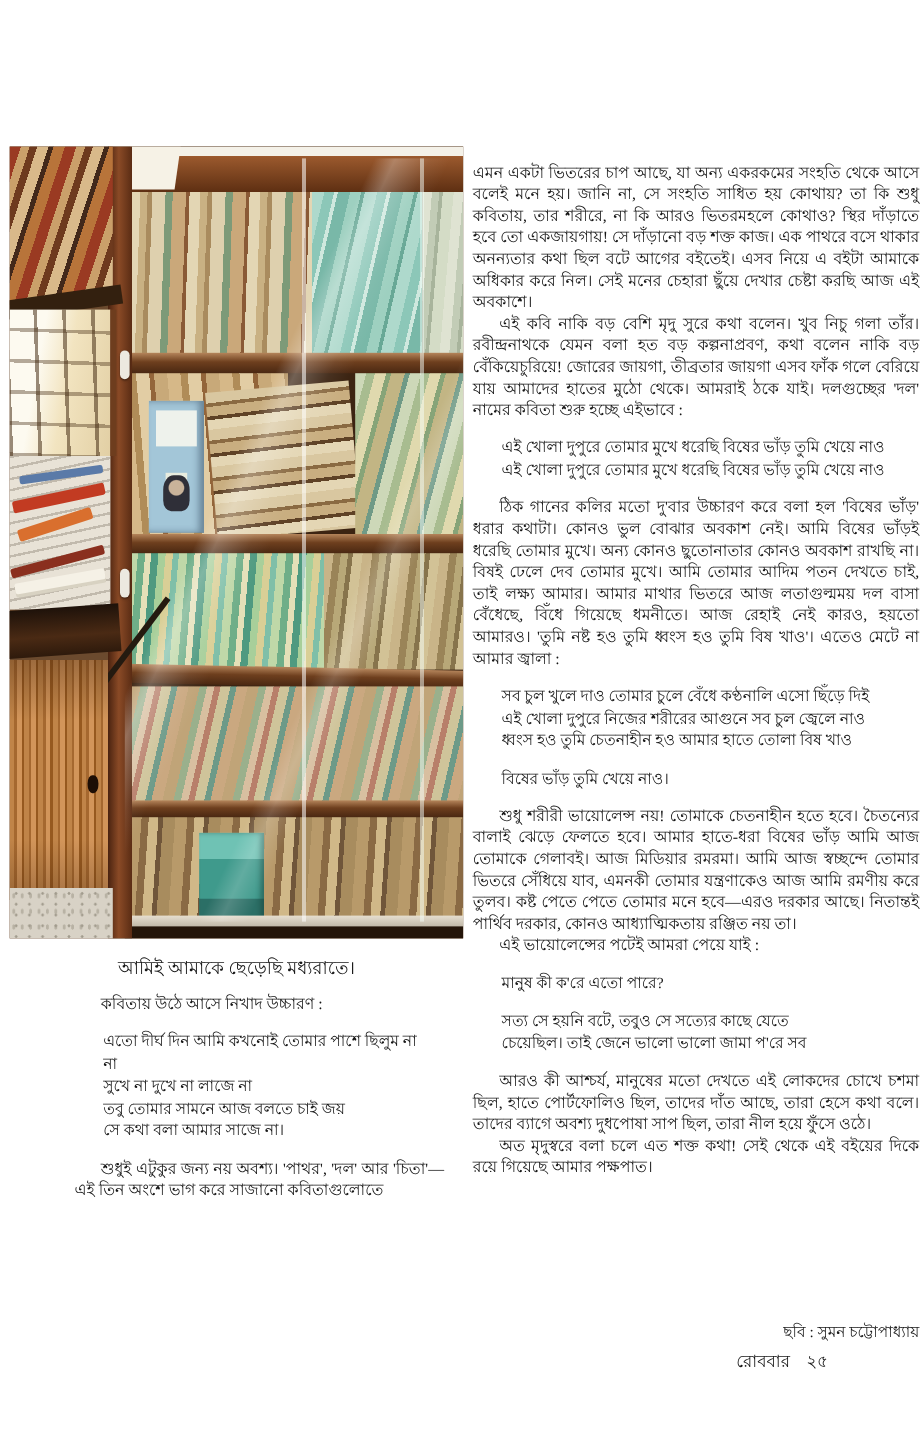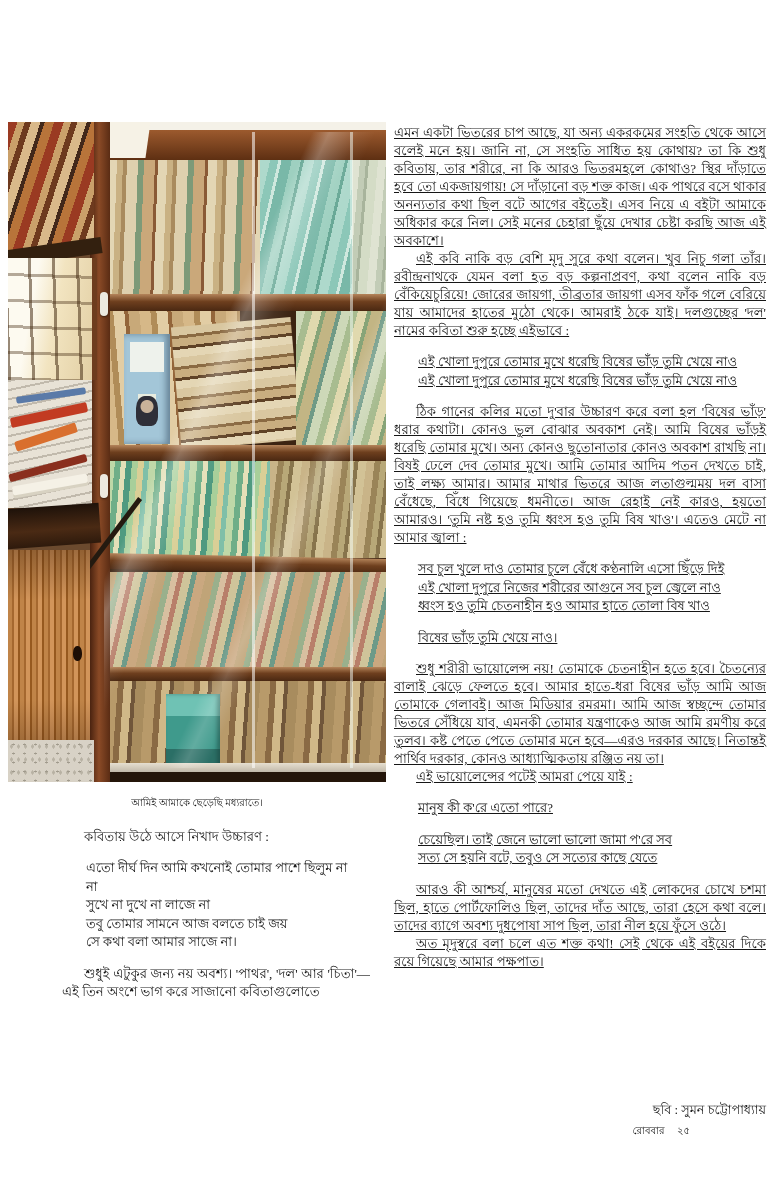--- a/index.html
+++ b/index.html
@@ -80,31 +80,31 @@
   .ldoor{left:0;top:428px;width:82px;height:200px;
     background:
       linear-gradient(180deg,rgba(60,30,10,.35),transparent 25%,transparent 75%,rgba(60,30,10,.3)),
       repeating-linear-gradient(90deg,#c08448 0 4px,#a5682f 4px 6px,#d2955a 6px 10px,#96591f 10px 12px);}
   .keyhole{right:8px;top:96px;width:9px;height:15px;background:#1d0e05;border-radius:45%;}
   .lfloor{left:0;top:618px;width:86px;height:42px;background-color:#d8d2c6;
     background-image:radial-gradient(#a09a8c 1px,transparent 1.4px),radial-gradient(#b8b2a4 1px,transparent 1.4px);
     background-size:11px 9px,7px 13px;}
 
   
-  .caption{position:absolute;left:8px;top:795px;width:378px;text-align:center;font-size:10px;}
+  .caption{position:absolute;left:8px;top:795px;width:378px;text-align:center;font-size:15px;}
   .col{position:absolute;text-align:justify;font-size:13.2px;line-height:18px;}
   .col-left{left:62px;top:828px;width:308px;}
-  .col-right{left:394px;top:124px;width:372px;text-decoration:underline;}
+  .col-right{left:394px;top:135px;width:372px;}
   .col p{margin:0;}
   .col p.ind{text-indent:22px;}
   .poem{display:block;margin:13px 0 13px 24px;font-size:13px;line-height:18.5px;text-align:left;}
   .poem span{display:block;}
   .credit{position:absolute;left:394px;top:1100px;width:372px;text-align:right;font-size:12.8px;padding-right:0;box-sizing:border-box;}
   .credit span{}
-  .footer{position:absolute;left:394px;top:1123px;width:372px;text-align:right;font-size:10px;word-spacing:10px;box-sizing:border-box;}
+  .footer{position:absolute;left:394px;top:1123px;width:372px;text-align:right;font-size:14px;word-spacing:10px;box-sizing:border-box;}
   .footer span{margin-right:76px;}
 </style>
 </head>
 <body>
 
 <div class="page">
 
   <figure class="photo" style="margin:0;">
     <div class="p-case"></div>
     <div class="p-topwhite"></div>
@@ -189,22 +189,22 @@
     </div>
     <div class="poem">
       <span>বিষের ভাঁড় তুমি খেয়ে নাও।</span>
     </div>
     <p class="ind">শুধু শরীরী ভায়োলেন্স নয়! তোমাকে চেতনাহীন হতে হবে। চৈতন্যের বালাই ঝেড়ে ফেলতে হবে। আমার হাতে-ধরা বিষের ভাঁড় আমি আজ তোমাকে গেলাবই। আজ মিডিয়ার রমরমা। আমি আজ স্বচ্ছন্দে তোমার ভিতরে সেঁধিয়ে যাব, এমনকী তোমার যন্ত্রণাকেও আজ আমি রমণীয় করে তুলব। কষ্ট পেতে পেতে তোমার মনে হবে—এরও দরকার আছে। নিতান্তই পার্থিব দরকার, কোনও আধ্যাত্মিকতায় রঞ্জিত নয় তা।</p>
     <p class="ind">এই ভায়োলেন্সের পটেই আমরা পেয়ে যাই :</p>
     <div class="poem">
       <span>মানুষ কী ক'রে এতো পারে?</span>
     </div>
     <div class="poem">
+      <span>সত্য সে হয়নি বটে, তবুও সে সত্যের কাছে যেতে</span>
       <span>চেয়েছিল। তাই জেনে ভালো ভালো জামা প'রে সব</span>
-      <span>সত্য সে হয়নি বটে, তবুও সে সত্যের কাছে যেতে</span>
     </div>
     <p class="ind">আরও কী আশ্চর্য, মানুষের মতো দেখতে এই লোকদের চোখে চশমা ছিল, হাতে পোর্টফোলিও ছিল, তাদের দাঁত আছে, তারা হেসে কথা বলে। তাদের ব্যাগে অবশ্য দুধপোষা সাপ ছিল, তারা নীল হয়ে ফুঁসে ওঠে।</p>
     <p class="ind">অত মৃদুস্বরে বলা চলে এত শক্ত কথা! সেই থেকে এই বইয়ের দিকে রয়ে গিয়েছে আমার পক্ষপাত।</p>
   </section>
 
   <div class="credit">
     <span>ছবি : সুমন চট্টোপাধ্যায়</span>
   </div>
   <div class="footer">
     <span>রোববার ২৫</span>

